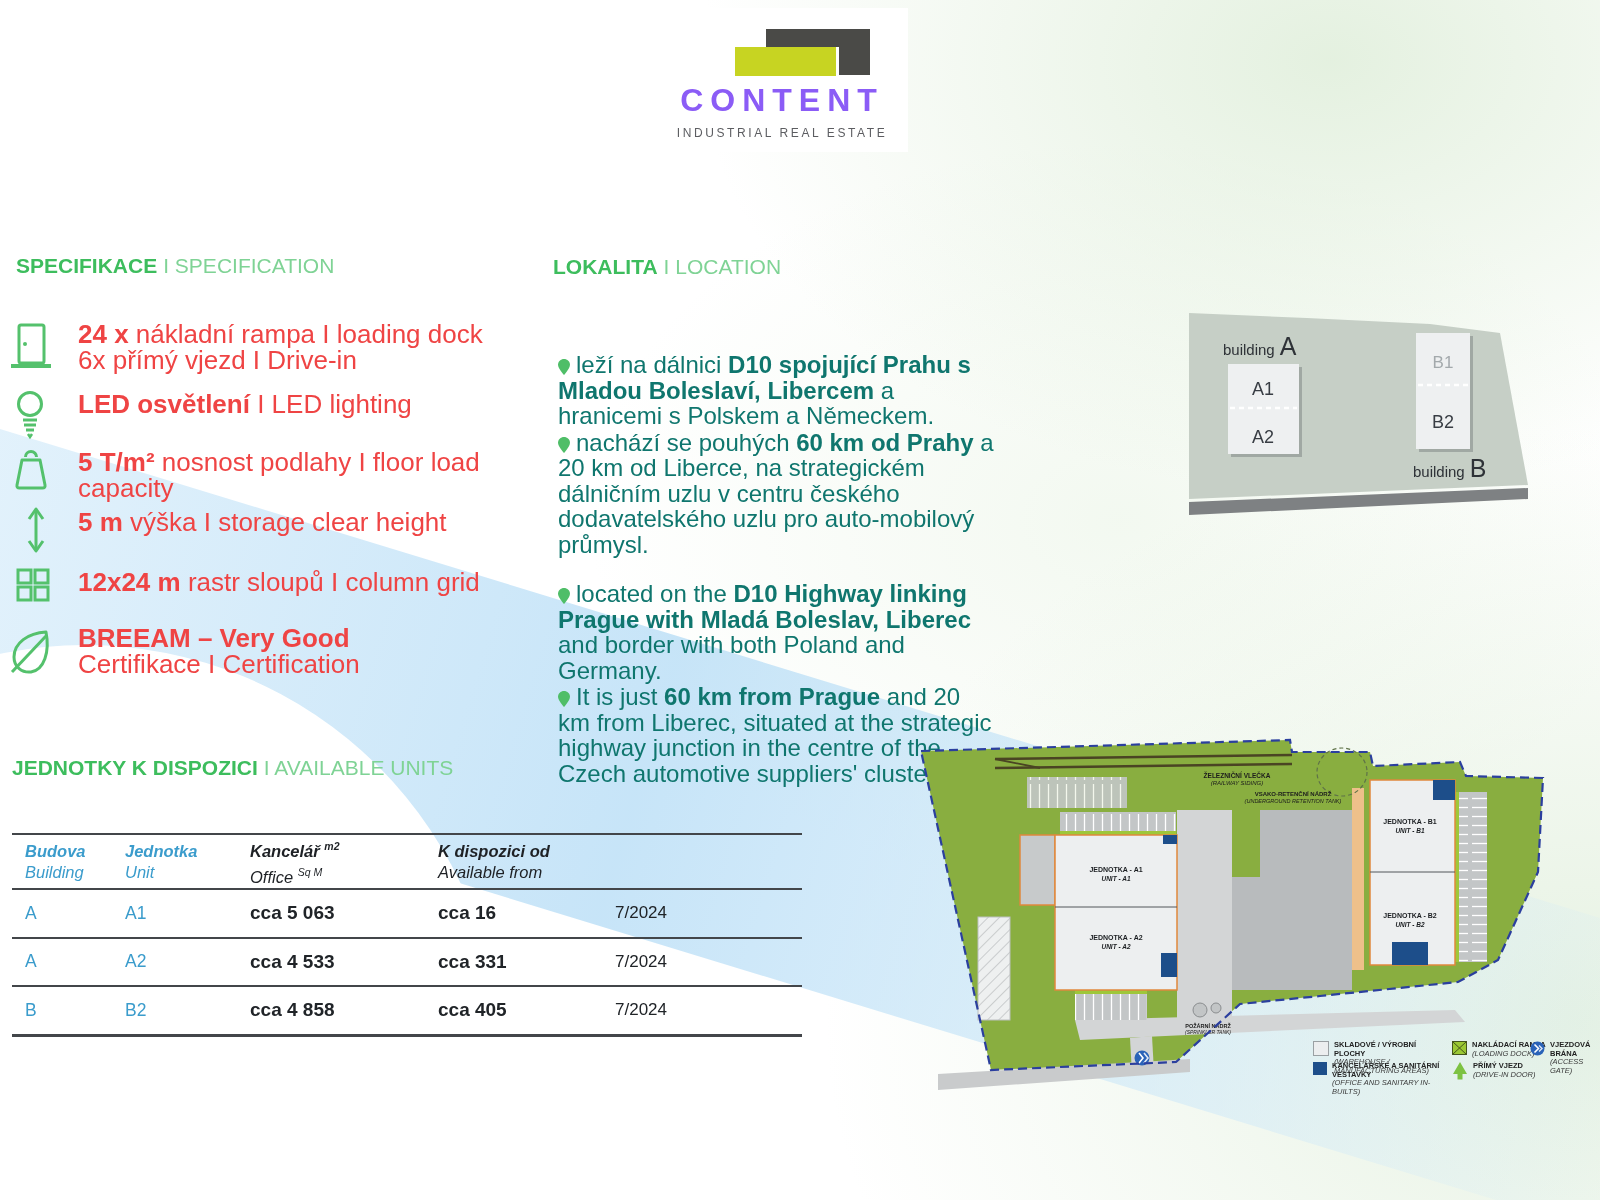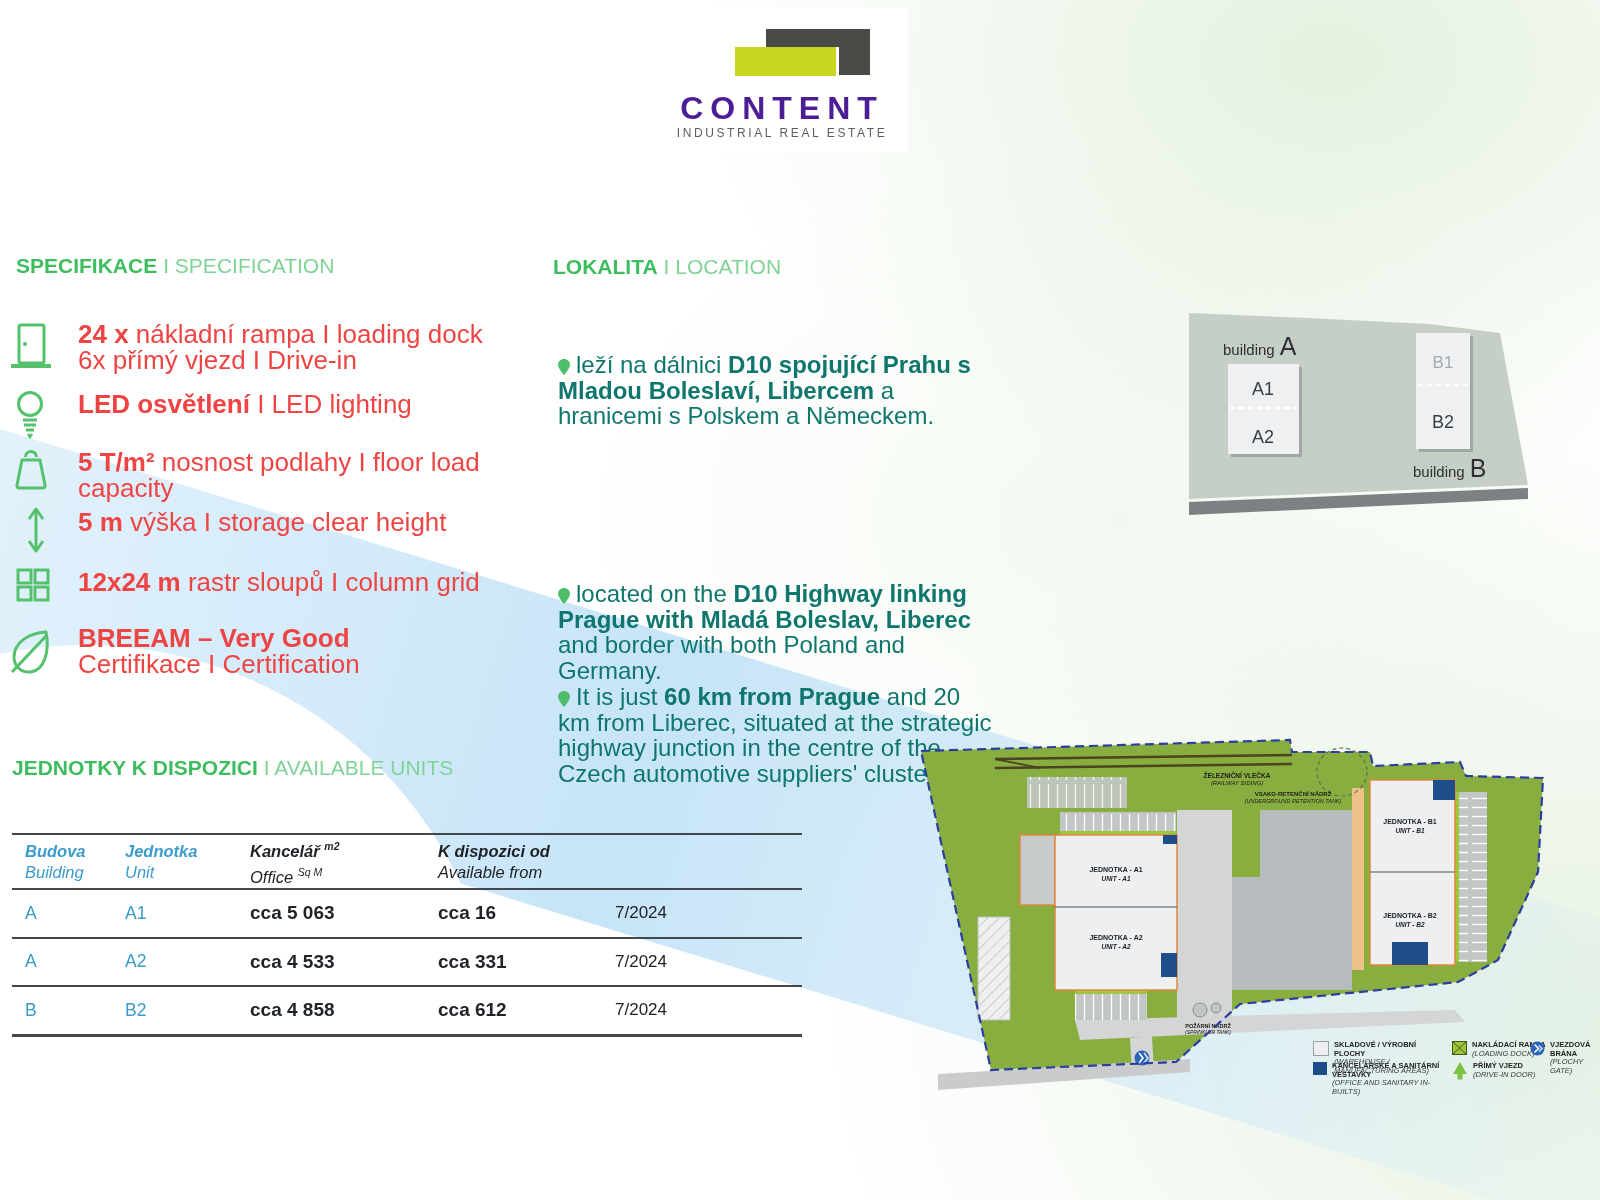--- a/index.html
+++ b/index.html
@@ -13,22 +13,22 @@
   .bg-band{position:absolute;left:-160px;top:380px;width:1960px;height:300px;z-index:0;
     transform:rotate(17deg);transform-origin:0 0;pointer-events:none;
     background:linear-gradient(90deg, rgba(203,231,249,0) 0%, rgba(203,231,249,0.55) 8%,
       rgba(183,221,246,0.78) 45%, rgba(203,231,249,0.5) 78%, rgba(223,240,252,0) 100%);}
   .bg-bite{position:absolute;left:-330px;top:645px;width:830px;height:830px;border-radius:50%;
     background:#ffffff;z-index:0;pointer-events:none;}
   
   .logo{position:absolute;left:656px;top:8px;width:252px;height:144px;background:#fff;z-index:2;}
   .logo .r-dark{position:absolute;left:110px;top:21px;width:104px;height:46px;background:#4a4a47;}
   .logo .r-yellow{position:absolute;left:79px;top:39px;width:101px;height:29px;background:#c7d422;border-right:3px solid #fff;}
-  .logo .wordmark{position:absolute;left:0;top:82px;width:252px;text-align:center;
-    font-size:32px;font-weight:700;letter-spacing:7px;color:#4c1d95;}
+  .logo .wordmark{position:absolute;left:0;top:74px;width:252px;text-align:center;
+    font-size:32px;font-weight:700;letter-spacing:7px;color:#8b5cf6;}
   .logo .tagline{position:absolute;left:0;top:118px;width:252px;text-align:center;
     font-size:12px;font-weight:400;letter-spacing:2.6px;color:#5c5d61;}
   
   .sec-head{position:absolute;z-index:2;font-size:21px;white-space:nowrap;}
   .sec-head .cs{font-weight:700;color:#3dbd5d;}
   .sec-head .en{font-weight:400;color:#7fd395;margin-left:6px;}
   
   .spec-icon{position:absolute;left:8px;z-index:2;}
   .spec-text{position:absolute;left:78px;width:480px;z-index:2;font-size:26px;line-height:25.5px;color:#ef4444;}
   .b{font-weight:700;}
@@ -153,20 +153,23 @@
   </div>
 
   <div class="sec-head" style="left:553px;top:255px;">
     <span class="cs">LOKALITA</span><span class="en">I LOCATION</span>
   </div>
 
   <div class="loc-block" style="top:325px;">
     <p><svg class="pin" width="12" height="16" viewBox="0 0 12 16">
           <path d="M6,0 C2.7,0 0,2.6 0,5.8 C0,9.5 6,16 6,16 C6,16 12,9.5 12,5.8 C12,2.6 9.3,0 6,0 Z" fill="#4fbe68"></path>
         </svg><span>leží na dálnici </span><span class="b">D10 spojující Prahu s Mladou Boleslaví, Libercem</span><span> a hranicemi s Polskem a Německem.</span></p>
+    <p><svg class="pin" width="12" height="16" viewBox="0 0 12 16">
+          <path d="M6,0 C2.7,0 0,2.6 0,5.8 C0,9.5 6,16 6,16 C6,16 12,9.5 12,5.8 C12,2.6 9.3,0 6,0 Z" fill="#4fbe68"></path>
+        </svg><span>nachází se pouhých </span><span class="b">60 km od Prahy</span><span> a 20 km od Liberce, na strategickém dálničním uzlu v centru českého dodavatelského uzlu pro auto-mobilový průmysl.</span></p>
   </div>
 
   <div class="loc-block" style="top:554px;">
     <p><svg class="pin" width="12" height="16" viewBox="0 0 12 16">
           <path d="M6,0 C2.7,0 0,2.6 0,5.8 C0,9.5 6,16 6,16 C6,16 12,9.5 12,5.8 C12,2.6 9.3,0 6,0 Z" fill="#4fbe68"></path>
         </svg><span>located on the </span><span class="b">D10 Highway linking Prague with Mladá Boleslav, Liberec</span><span> and border with both Poland and Germany.</span></p>
     <p><svg class="pin" width="12" height="16" viewBox="0 0 12 16">
           <path d="M6,0 C2.7,0 0,2.6 0,5.8 C0,9.5 6,16 6,16 C6,16 12,9.5 12,5.8 C12,2.6 9.3,0 6,0 Z" fill="#4fbe68"></path>
         </svg><span>It is just </span><span class="b">60 km from Prague</span><span> and 20 km from Liberec, situated at the strategic highway junction in the centre of the Czech automotive suppliers' cluster.</span></p>
   </div>
@@ -224,21 +227,21 @@
       <div class="cell-blue">A</div>
       <div class="cell-blue">A2</div>
       <div class="cell-num">cca 4 533</div>
       <div class="cell-num">cca 331</div>
       <div class="cell-date">7/2024</div>
     </div>
     <div class="urow udata">
       <div class="cell-blue">B</div>
       <div class="cell-blue">B2</div>
       <div class="cell-num">cca 4 858</div>
-      <div class="cell-num">cca 612</div>
+      <div class="cell-num">cca 405</div>
       <div class="cell-date">7/2024</div>
     </div>
   </div>
 
   <div class="plan">
     <svg width="700" height="375" viewBox="0 0 700 375">
       <defs>
         <pattern id="dockV" width="9" height="30" patternUnits="userSpaceOnUse">
             <rect width="9" height="30" fill="#c3c6c7"></rect>
             <line x1="4.5" y1="2" x2="4.5" y2="28" stroke="#ffffff" stroke-width="1.3"></line>
@@ -349,17 +352,17 @@
       </div>
   </div>
   <div class="legend-item" style="left:1530px;top:1041px;width:68px;">
     <div class="sw"><svg width="15" height="15" viewBox="0 0 15 15">
           <circle cx="7.5" cy="7.5" r="7" fill="#2a63b8"></circle>
           <path d="M4.5,3.5 L8.5,7.5 L4.5,11.5" fill="none" stroke="#ffffff" stroke-width="1.6"></path>
           <path d="M9,4.5 L12,7.5 L9,10.5" fill="none" stroke="#ffffff" stroke-width="1.4" opacity="0.85"></path>
         </svg></div>
     <div class="lt">
         <div class="cs">VJEZDOVÁ BRÁNA</div>
-        <div class="en">(PLOCHY GATE)</div>
+        <div class="en">(ACCESS GATE)</div>
       </div>
   </div>
 
 </div>
 
 </body></html>

